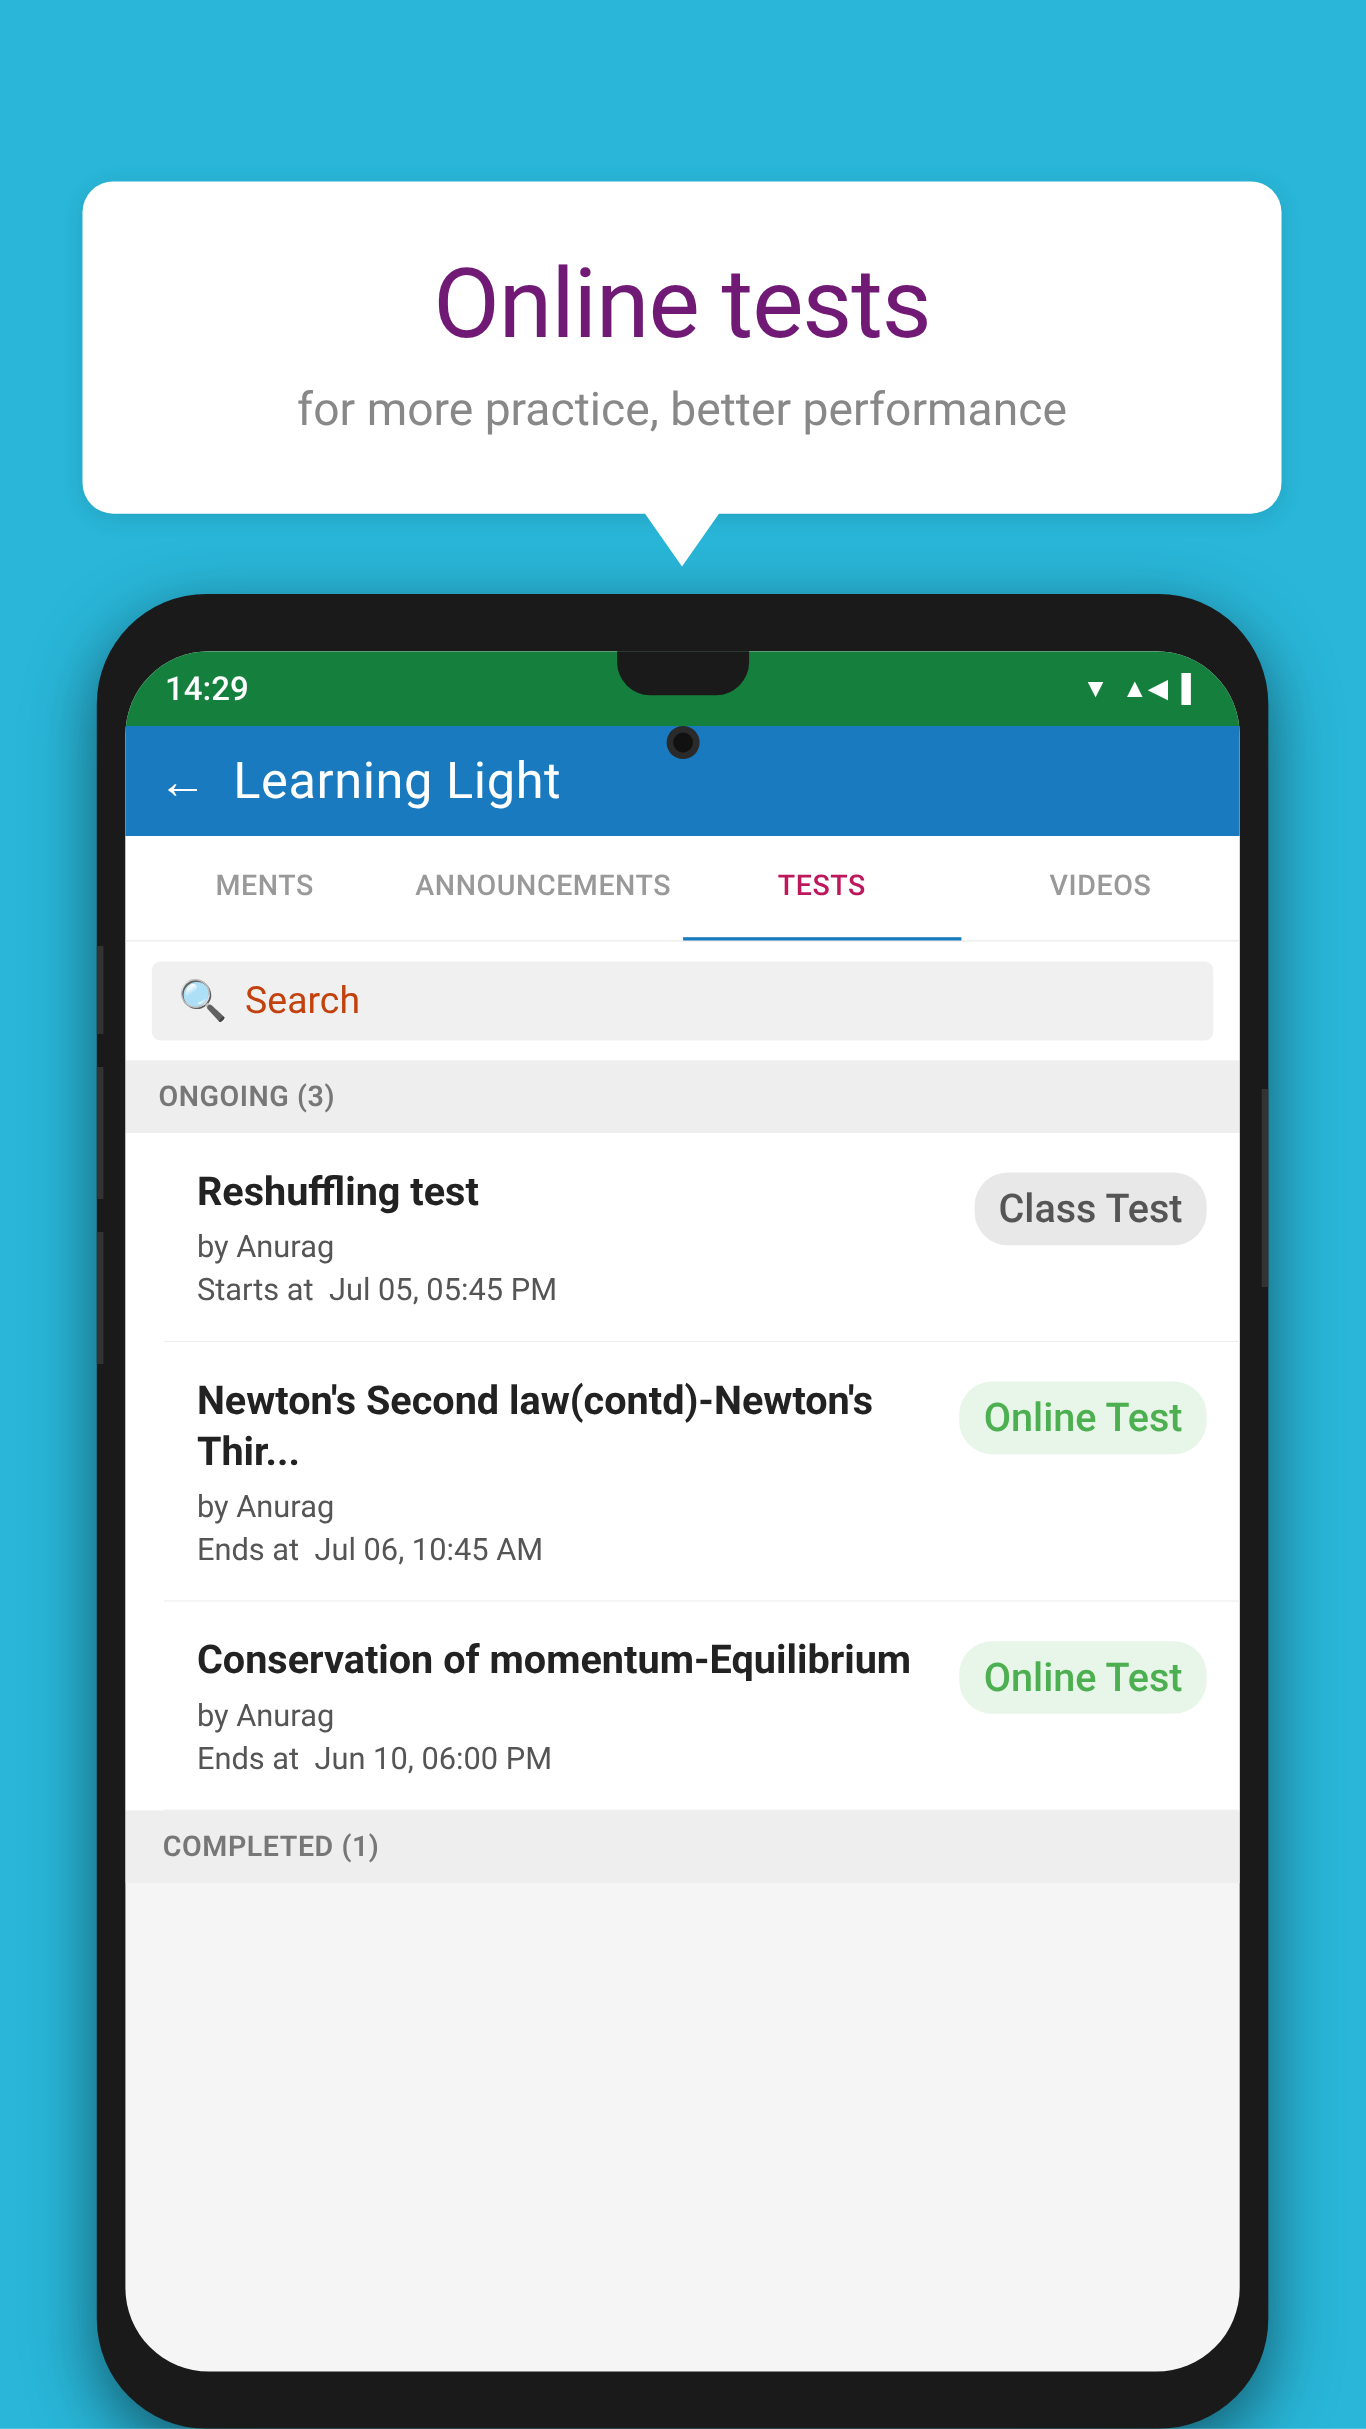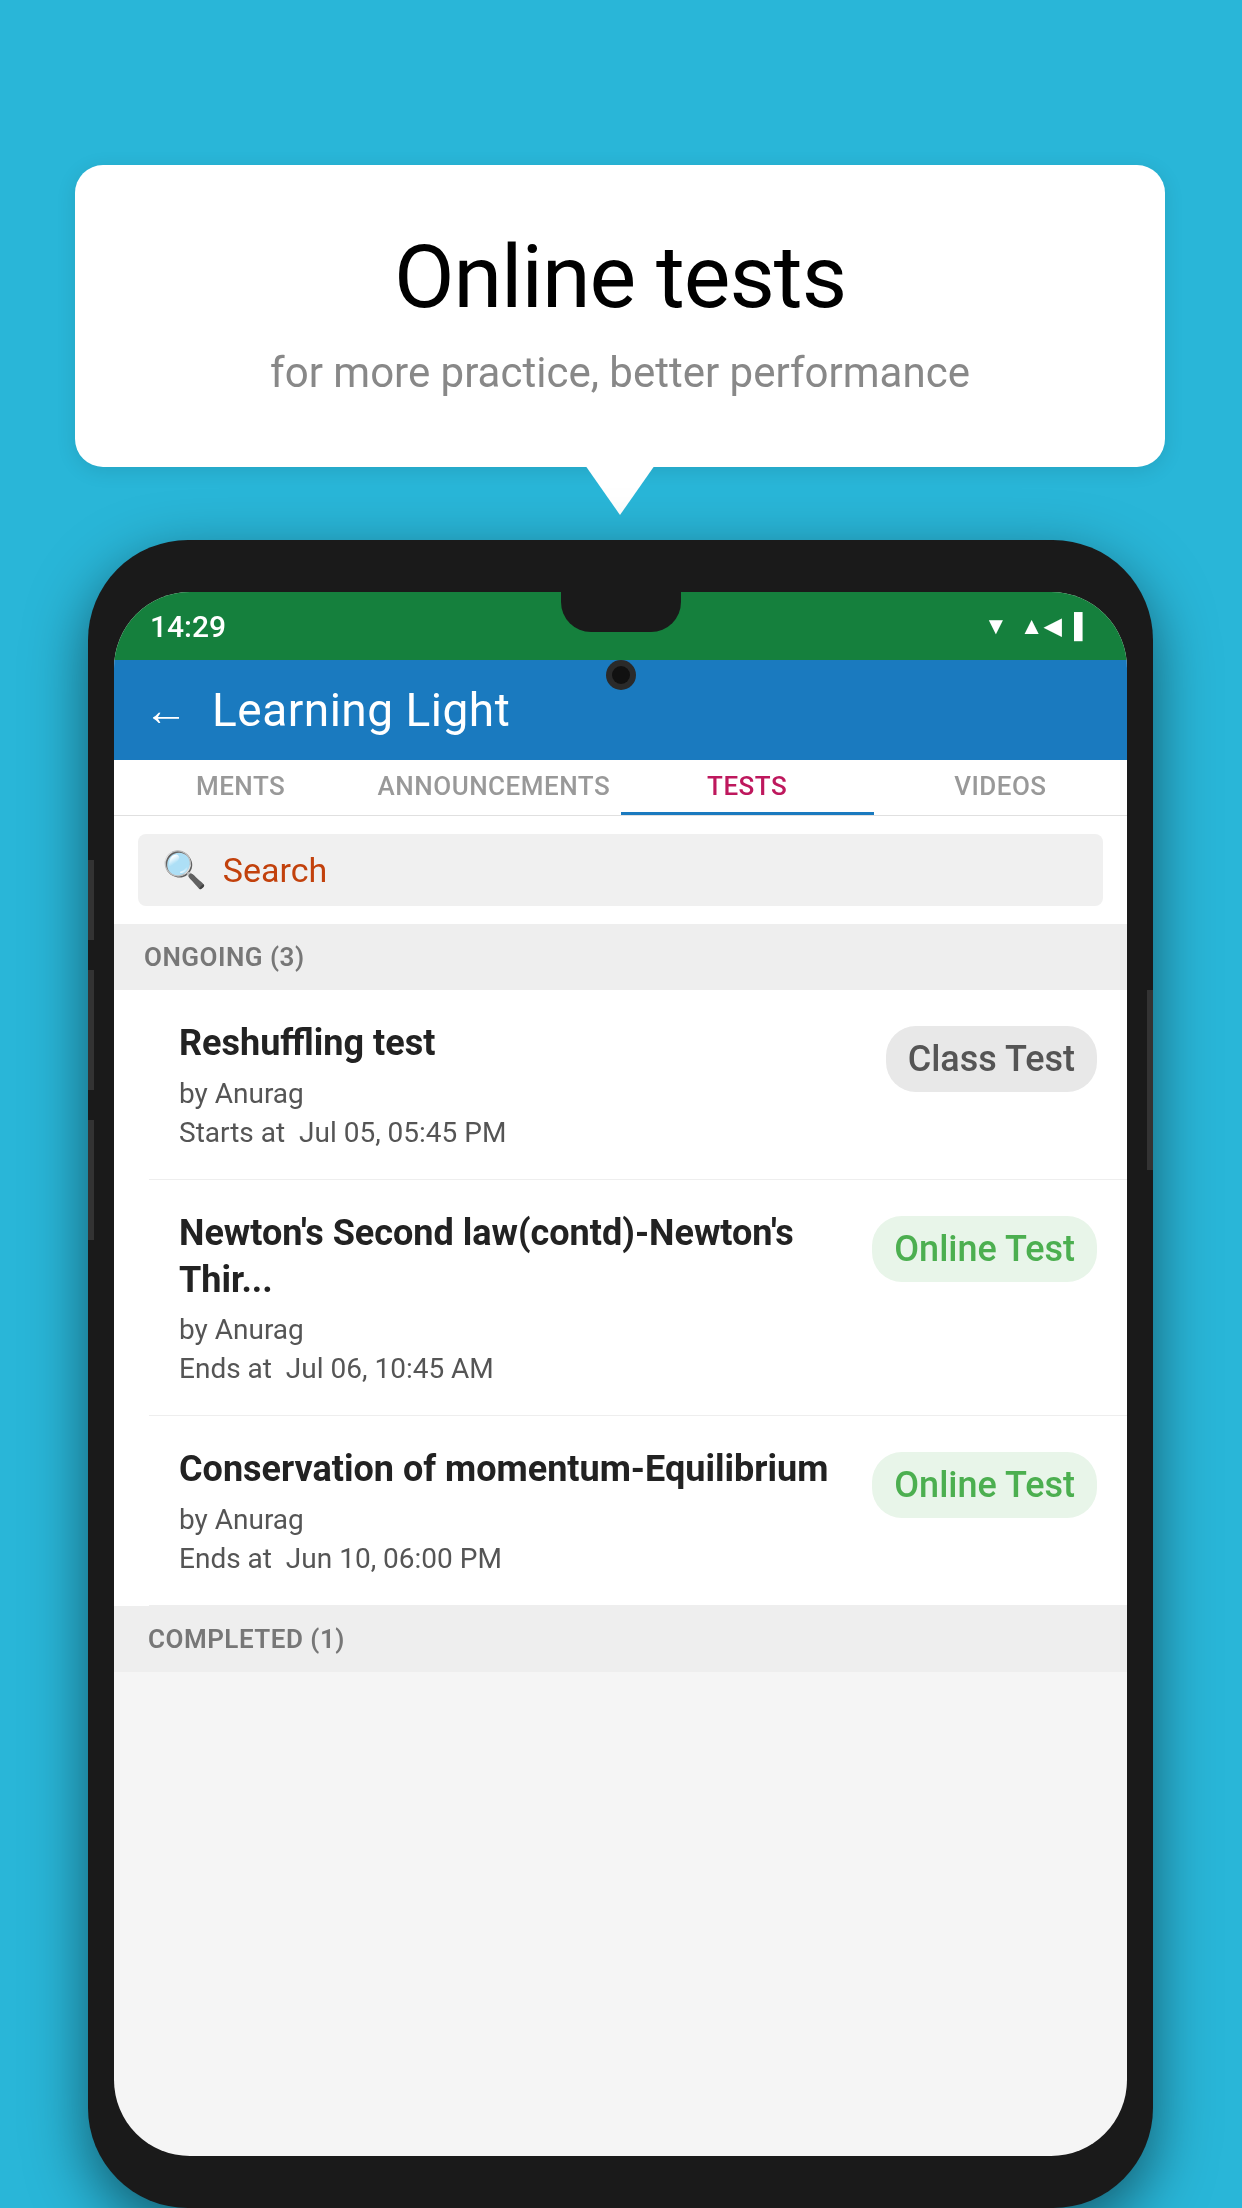--- a/index.html
+++ b/index.html
@@ -34,21 +34,21 @@
       transform: translateX(-50%);
       width: 0;
       height: 0;
       border-left: 35px solid transparent;
       border-right: 35px solid transparent;
       border-top: 50px solid white;
     }
 
     .bubble-title {
       font-size: 88px;
-      color: #000000;
+      color: #701a75;
       font-weight: 400;
       margin-bottom: 20px;
       letter-spacing: -1px;
     }
 
     .bubble-subtitle {
       font-size: 42px;
       color: #888;
       font-weight: 400;
     }
@@ -177,21 +177,21 @@
       color: white;
       font-size: 46px;
       font-weight: 400;
       letter-spacing: 0.5px;
     }
 
     
     .tabs-bar {
       background: white;
       display: flex;
-      height: 56px;
+      height: 96px;
       border-bottom: 1px solid #e0e0e0;
     }
 
     .tab-item {
       flex: 1;
       display: flex;
       align-items: center;
       justify-content: center;
       font-size: 26px;
       font-weight: 500;

